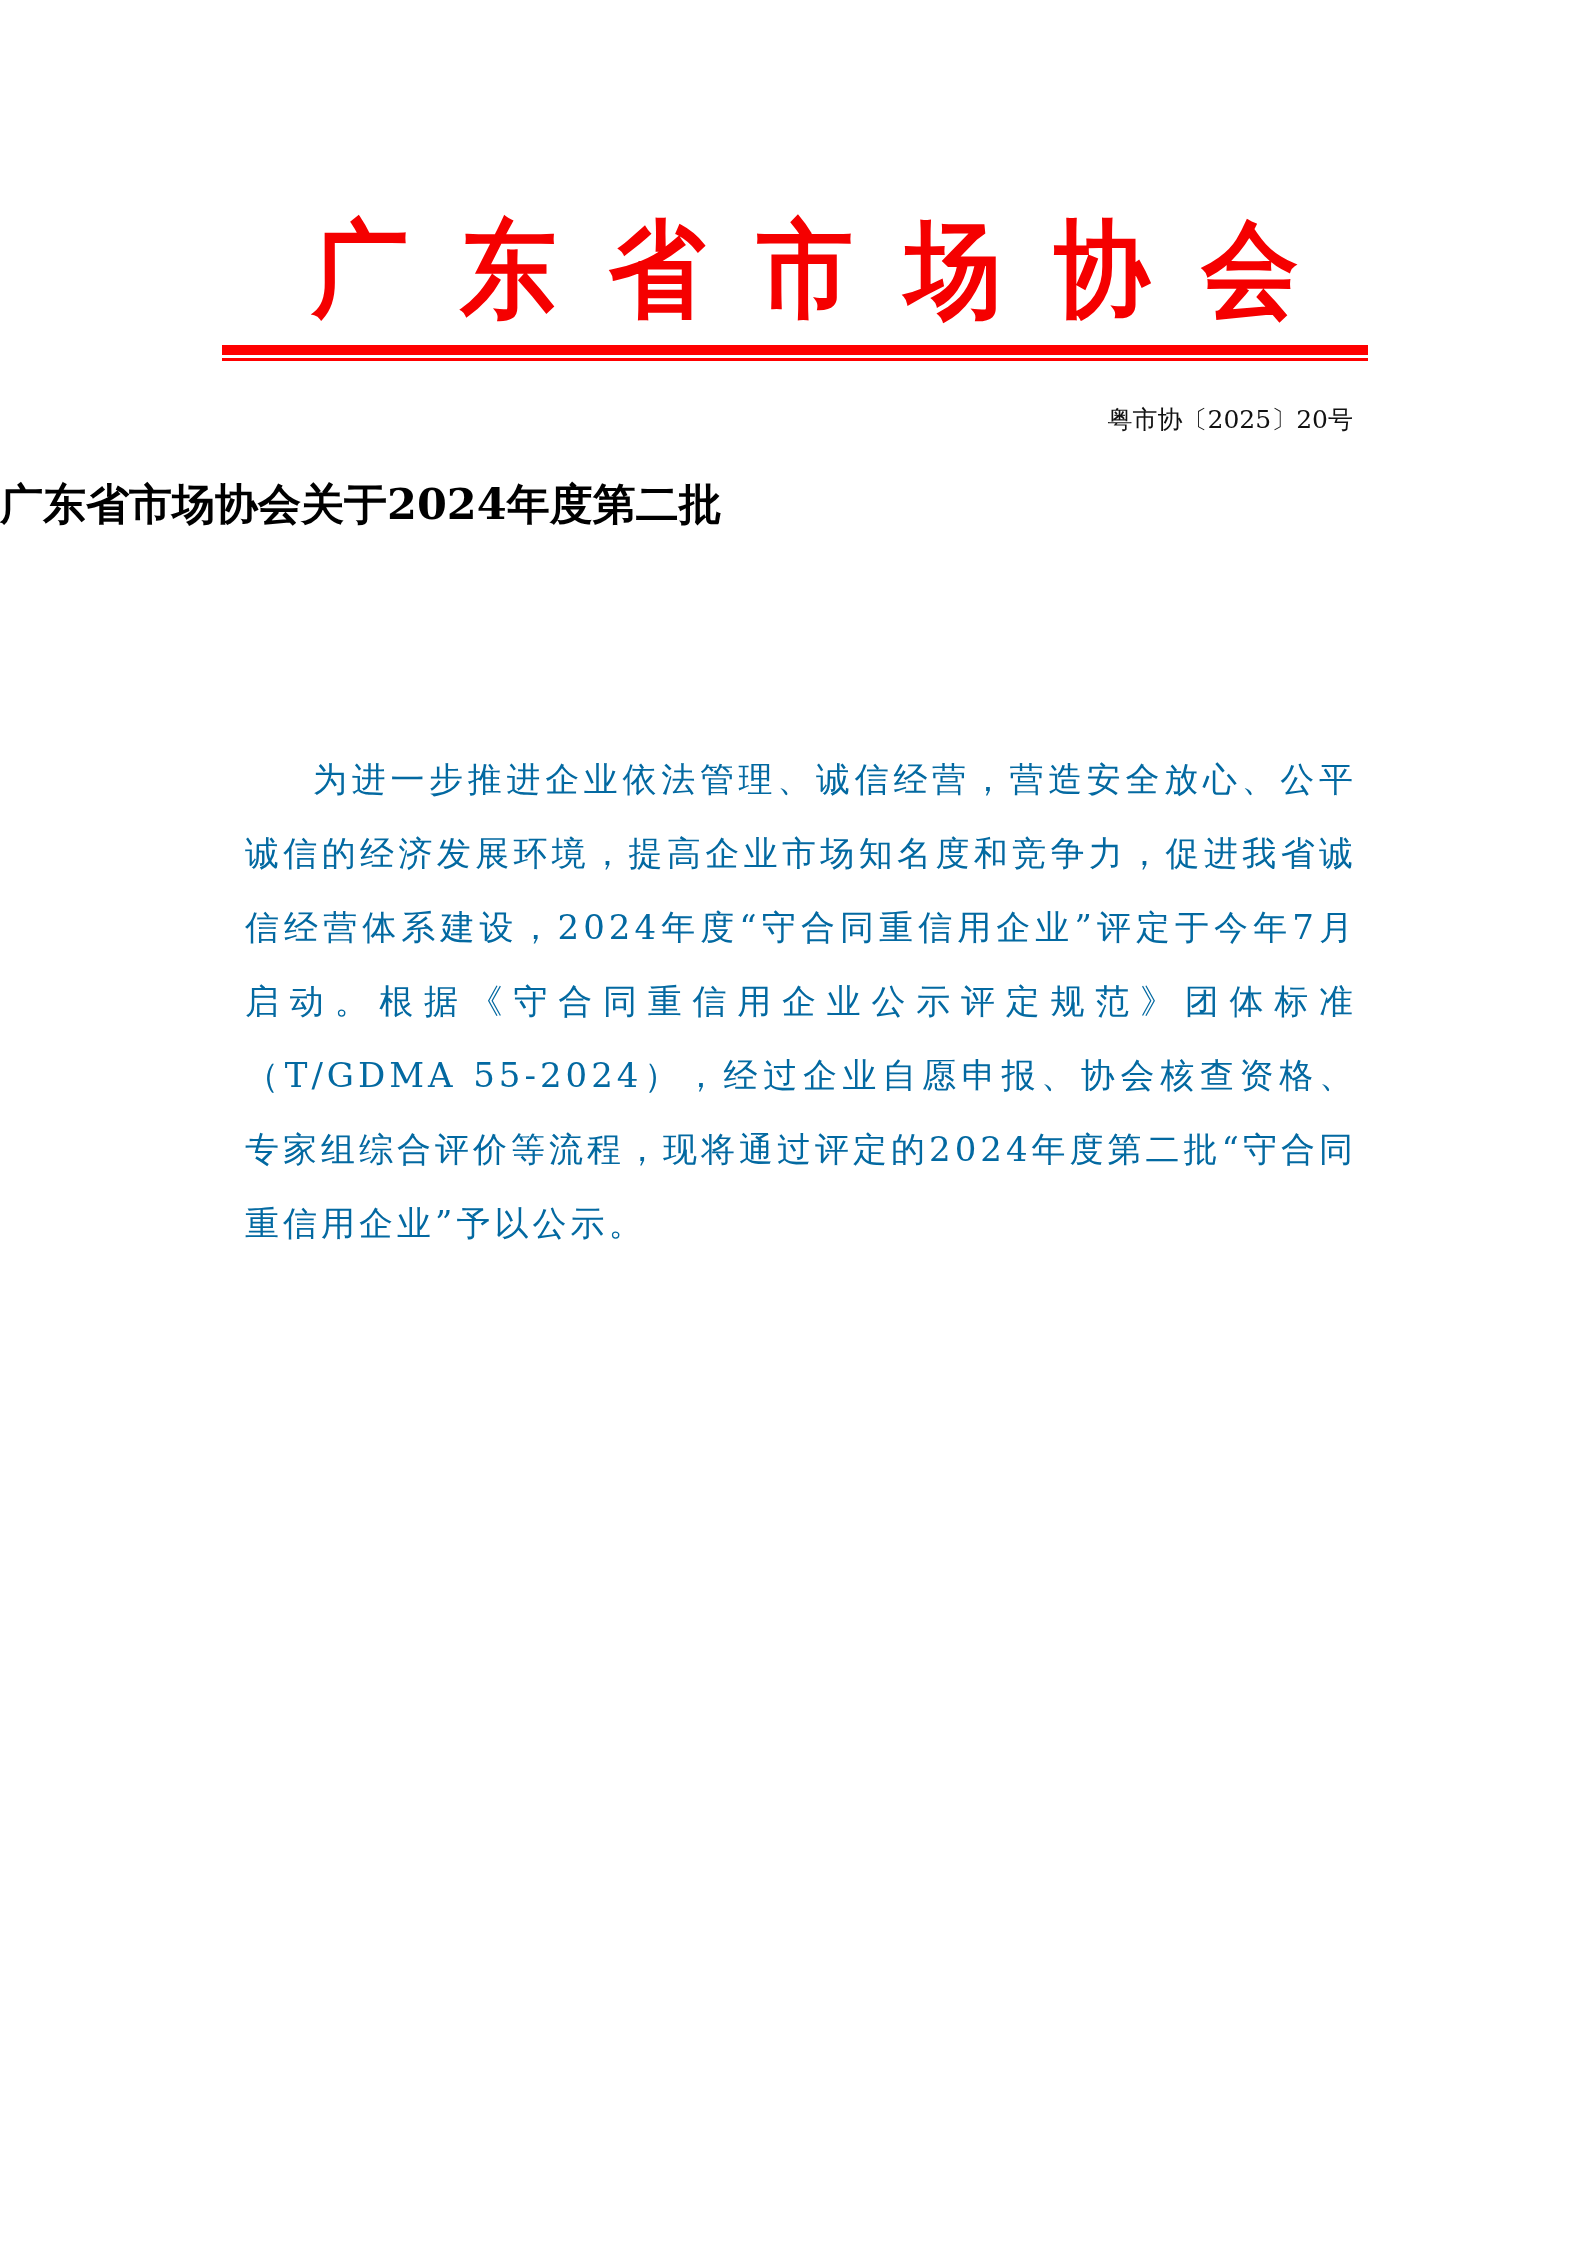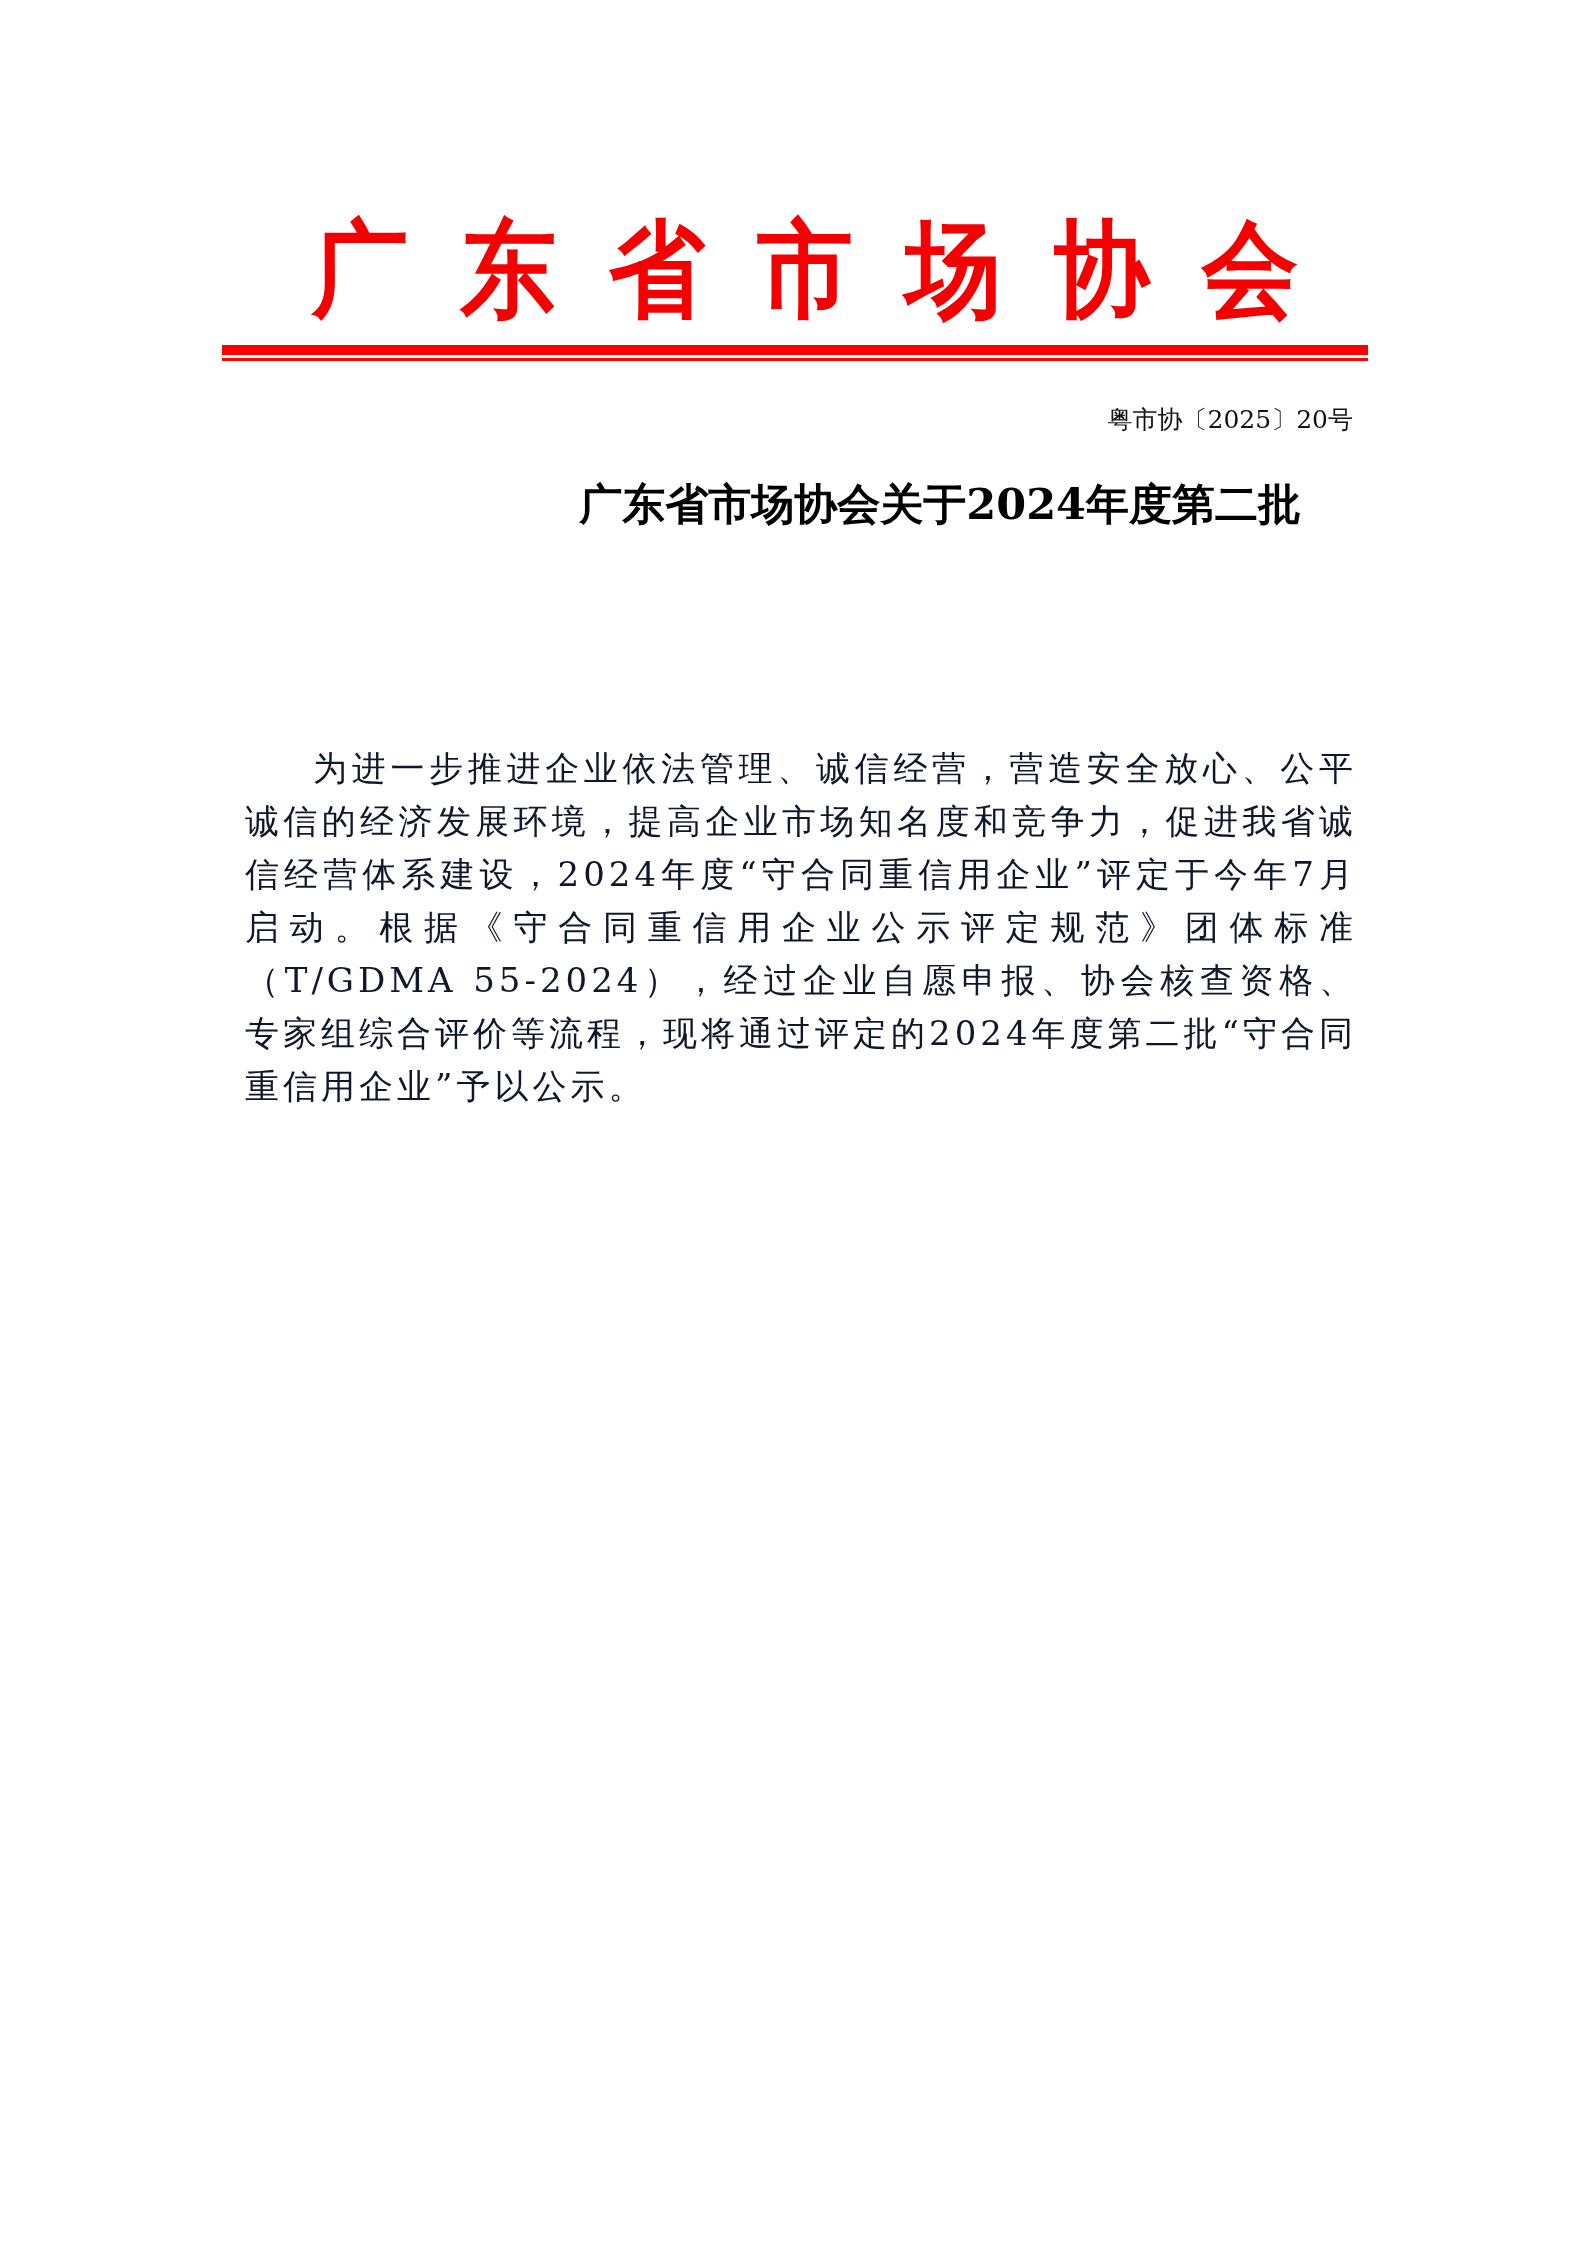--- a/index.html
+++ b/index.html
@@ -16,30 +16,30 @@
     line-height: 1; transform: scaleY(1.1);
   }
   .rule-thick { position: absolute; left: 222px; top: 345px; width: 1146px; height: 10px; background: #ff0000; }
   .rule-thin  { position: absolute; left: 222px; top: 358px; width: 1146px; height: 3px; background: #ff0000; }
 
   .docno {
     position: absolute; right: 234px; top: 403px;
     font-family: "DejaVu Serif", serif; font-size: 25px; color: #111;
   }
   .title {
-    position: absolute; left: 0; width: 1301px; text-align: right;
+    position: absolute; left: 0; width: 1301px; text-align: left;
     font-family: "DejaVu Serif", serif; font-weight: bold; font-size: 43px; color: #000;
   }
   .title.l1 { top: 476px; }
   .title.l2 { top: 556px; }
 
   .body {
     position: absolute; left: 245px; top: 742px; width: 1112px;
-    font-family: "DejaVu Serif", serif; font-size: 34px; color: #0f172a;
-    line-height: 53px; text-align: justify; letter-spacing: 4px;
+    font-family: "DejaVu Serif", serif; font-size: 34px; color: #0369a1;
+    line-height: 74px; text-align: justify; letter-spacing: 4px;
   }
   .body p { margin: 0; text-indent: 2em; }
 </style>
 </head>
 <body>
 
 <div class="page">
   <div class="letterhead">
     <span>广</span>
     <span>东</span>

